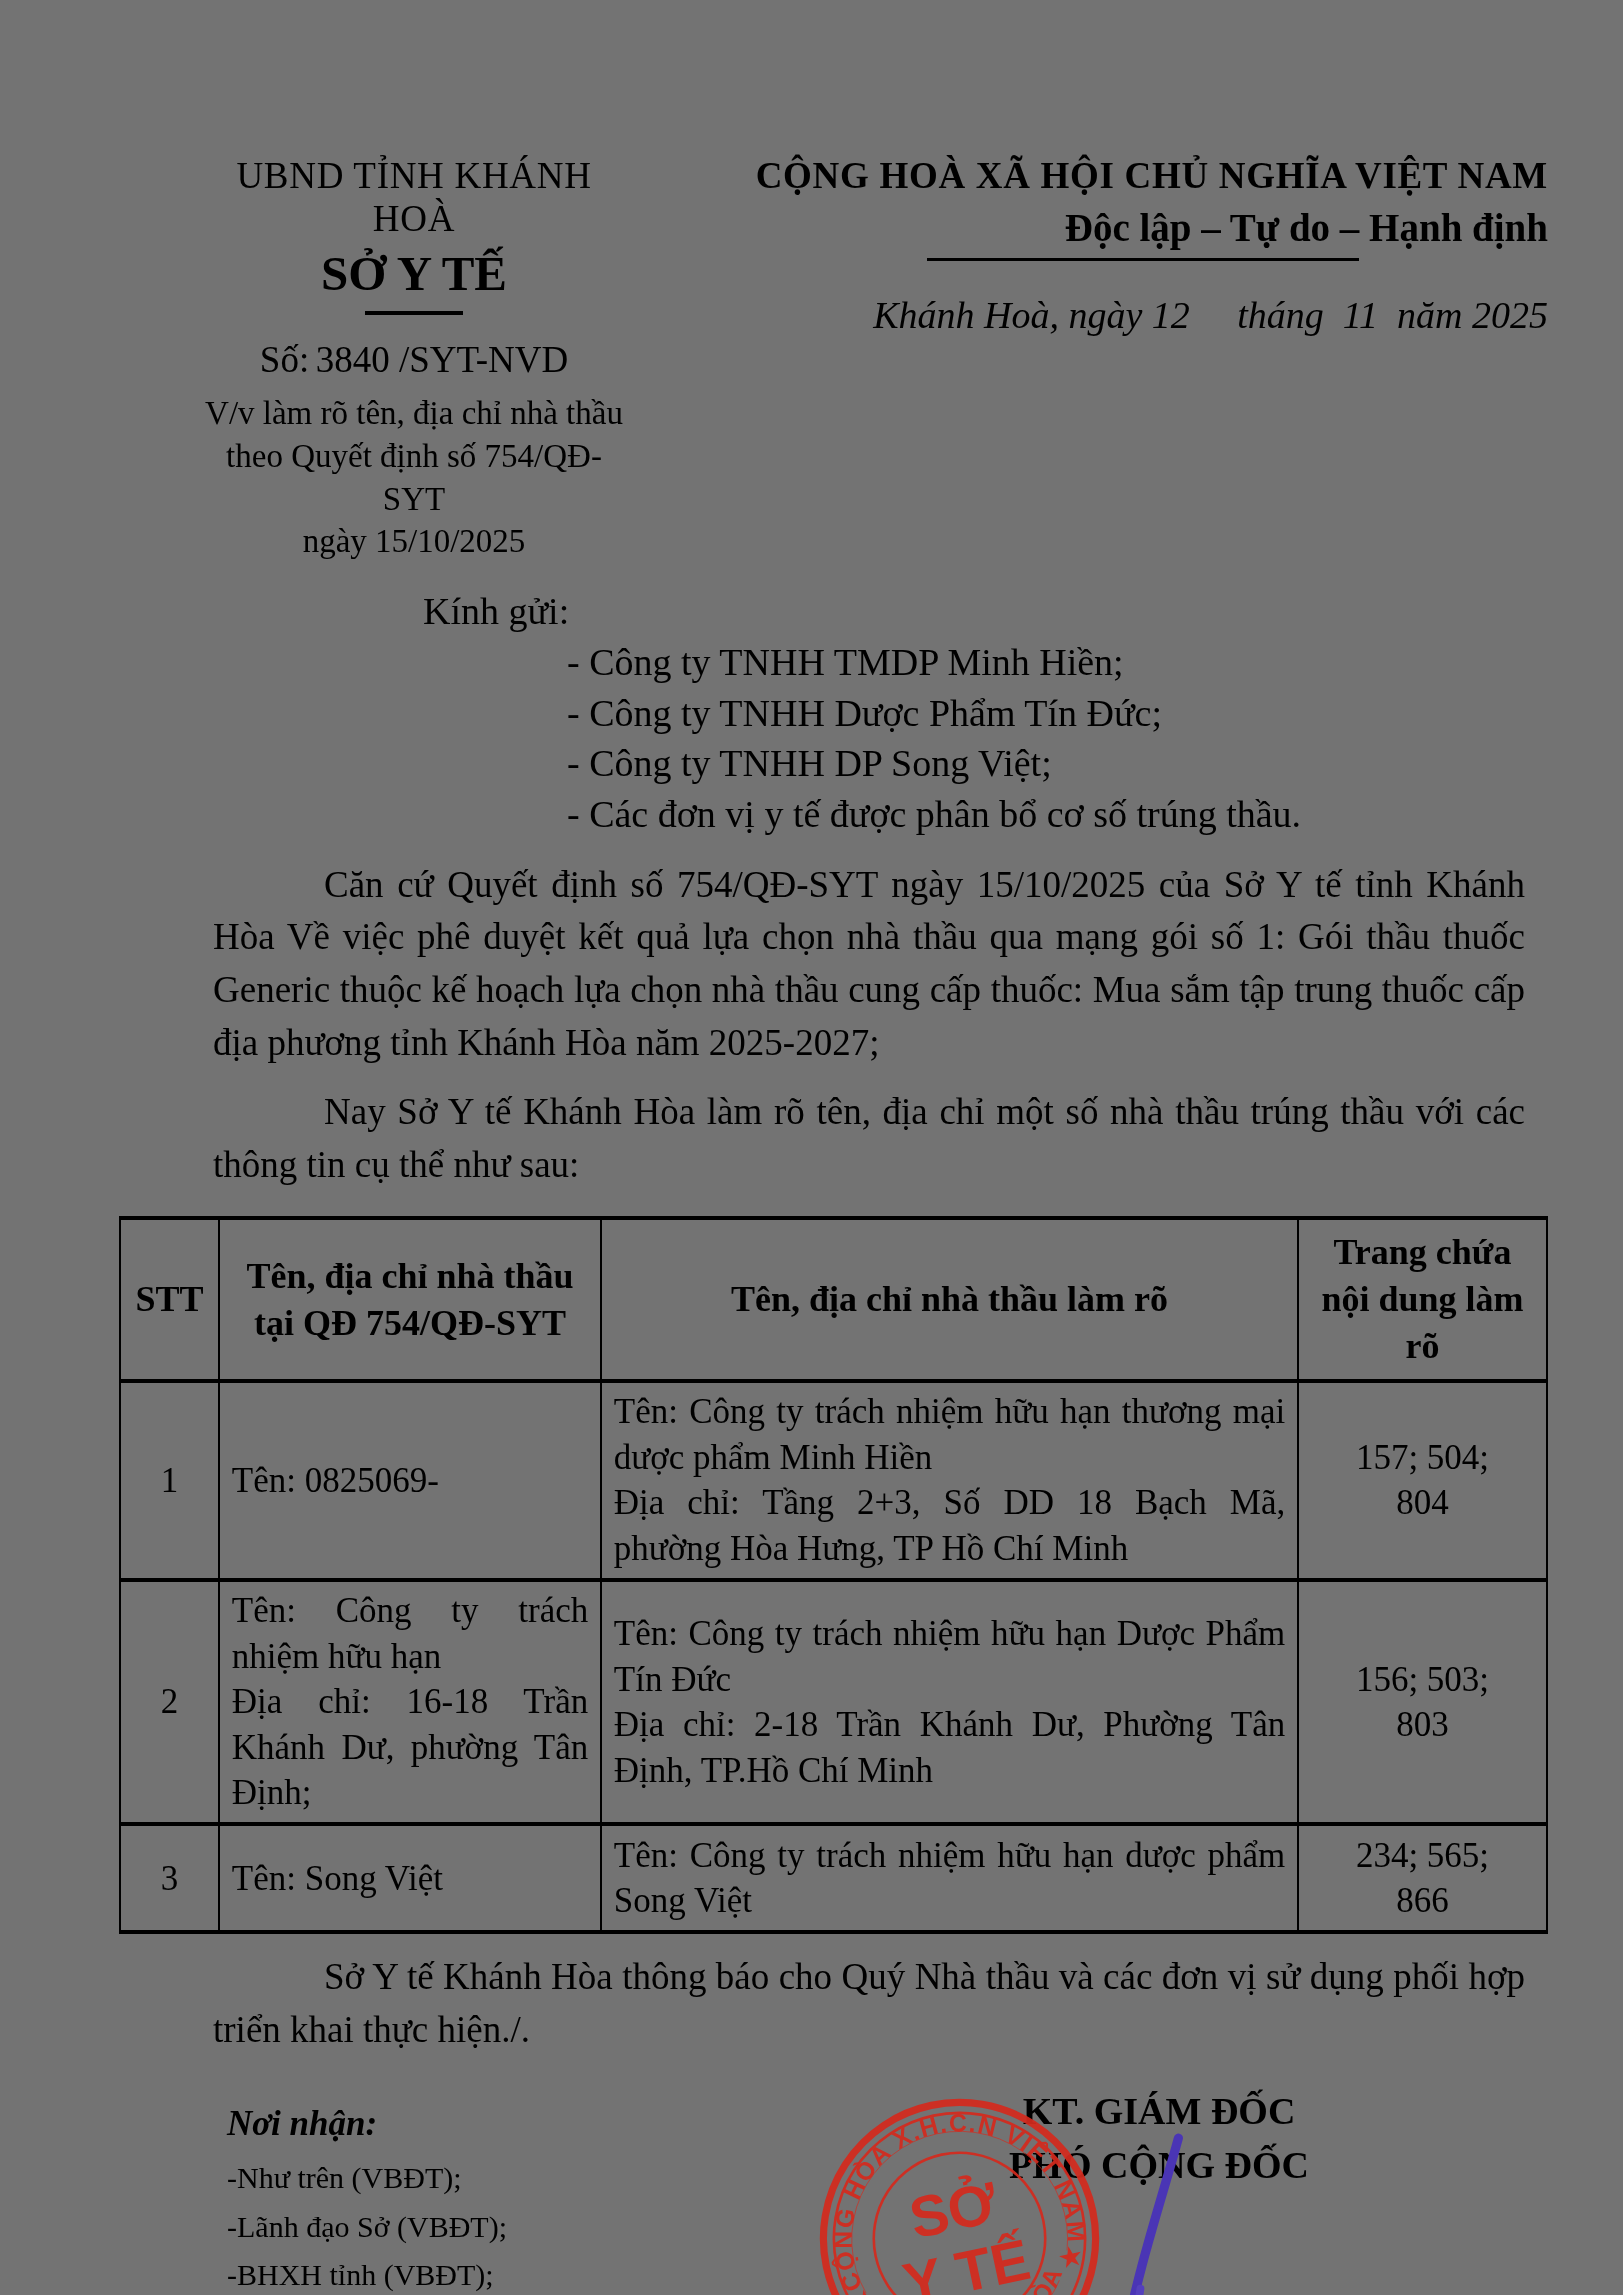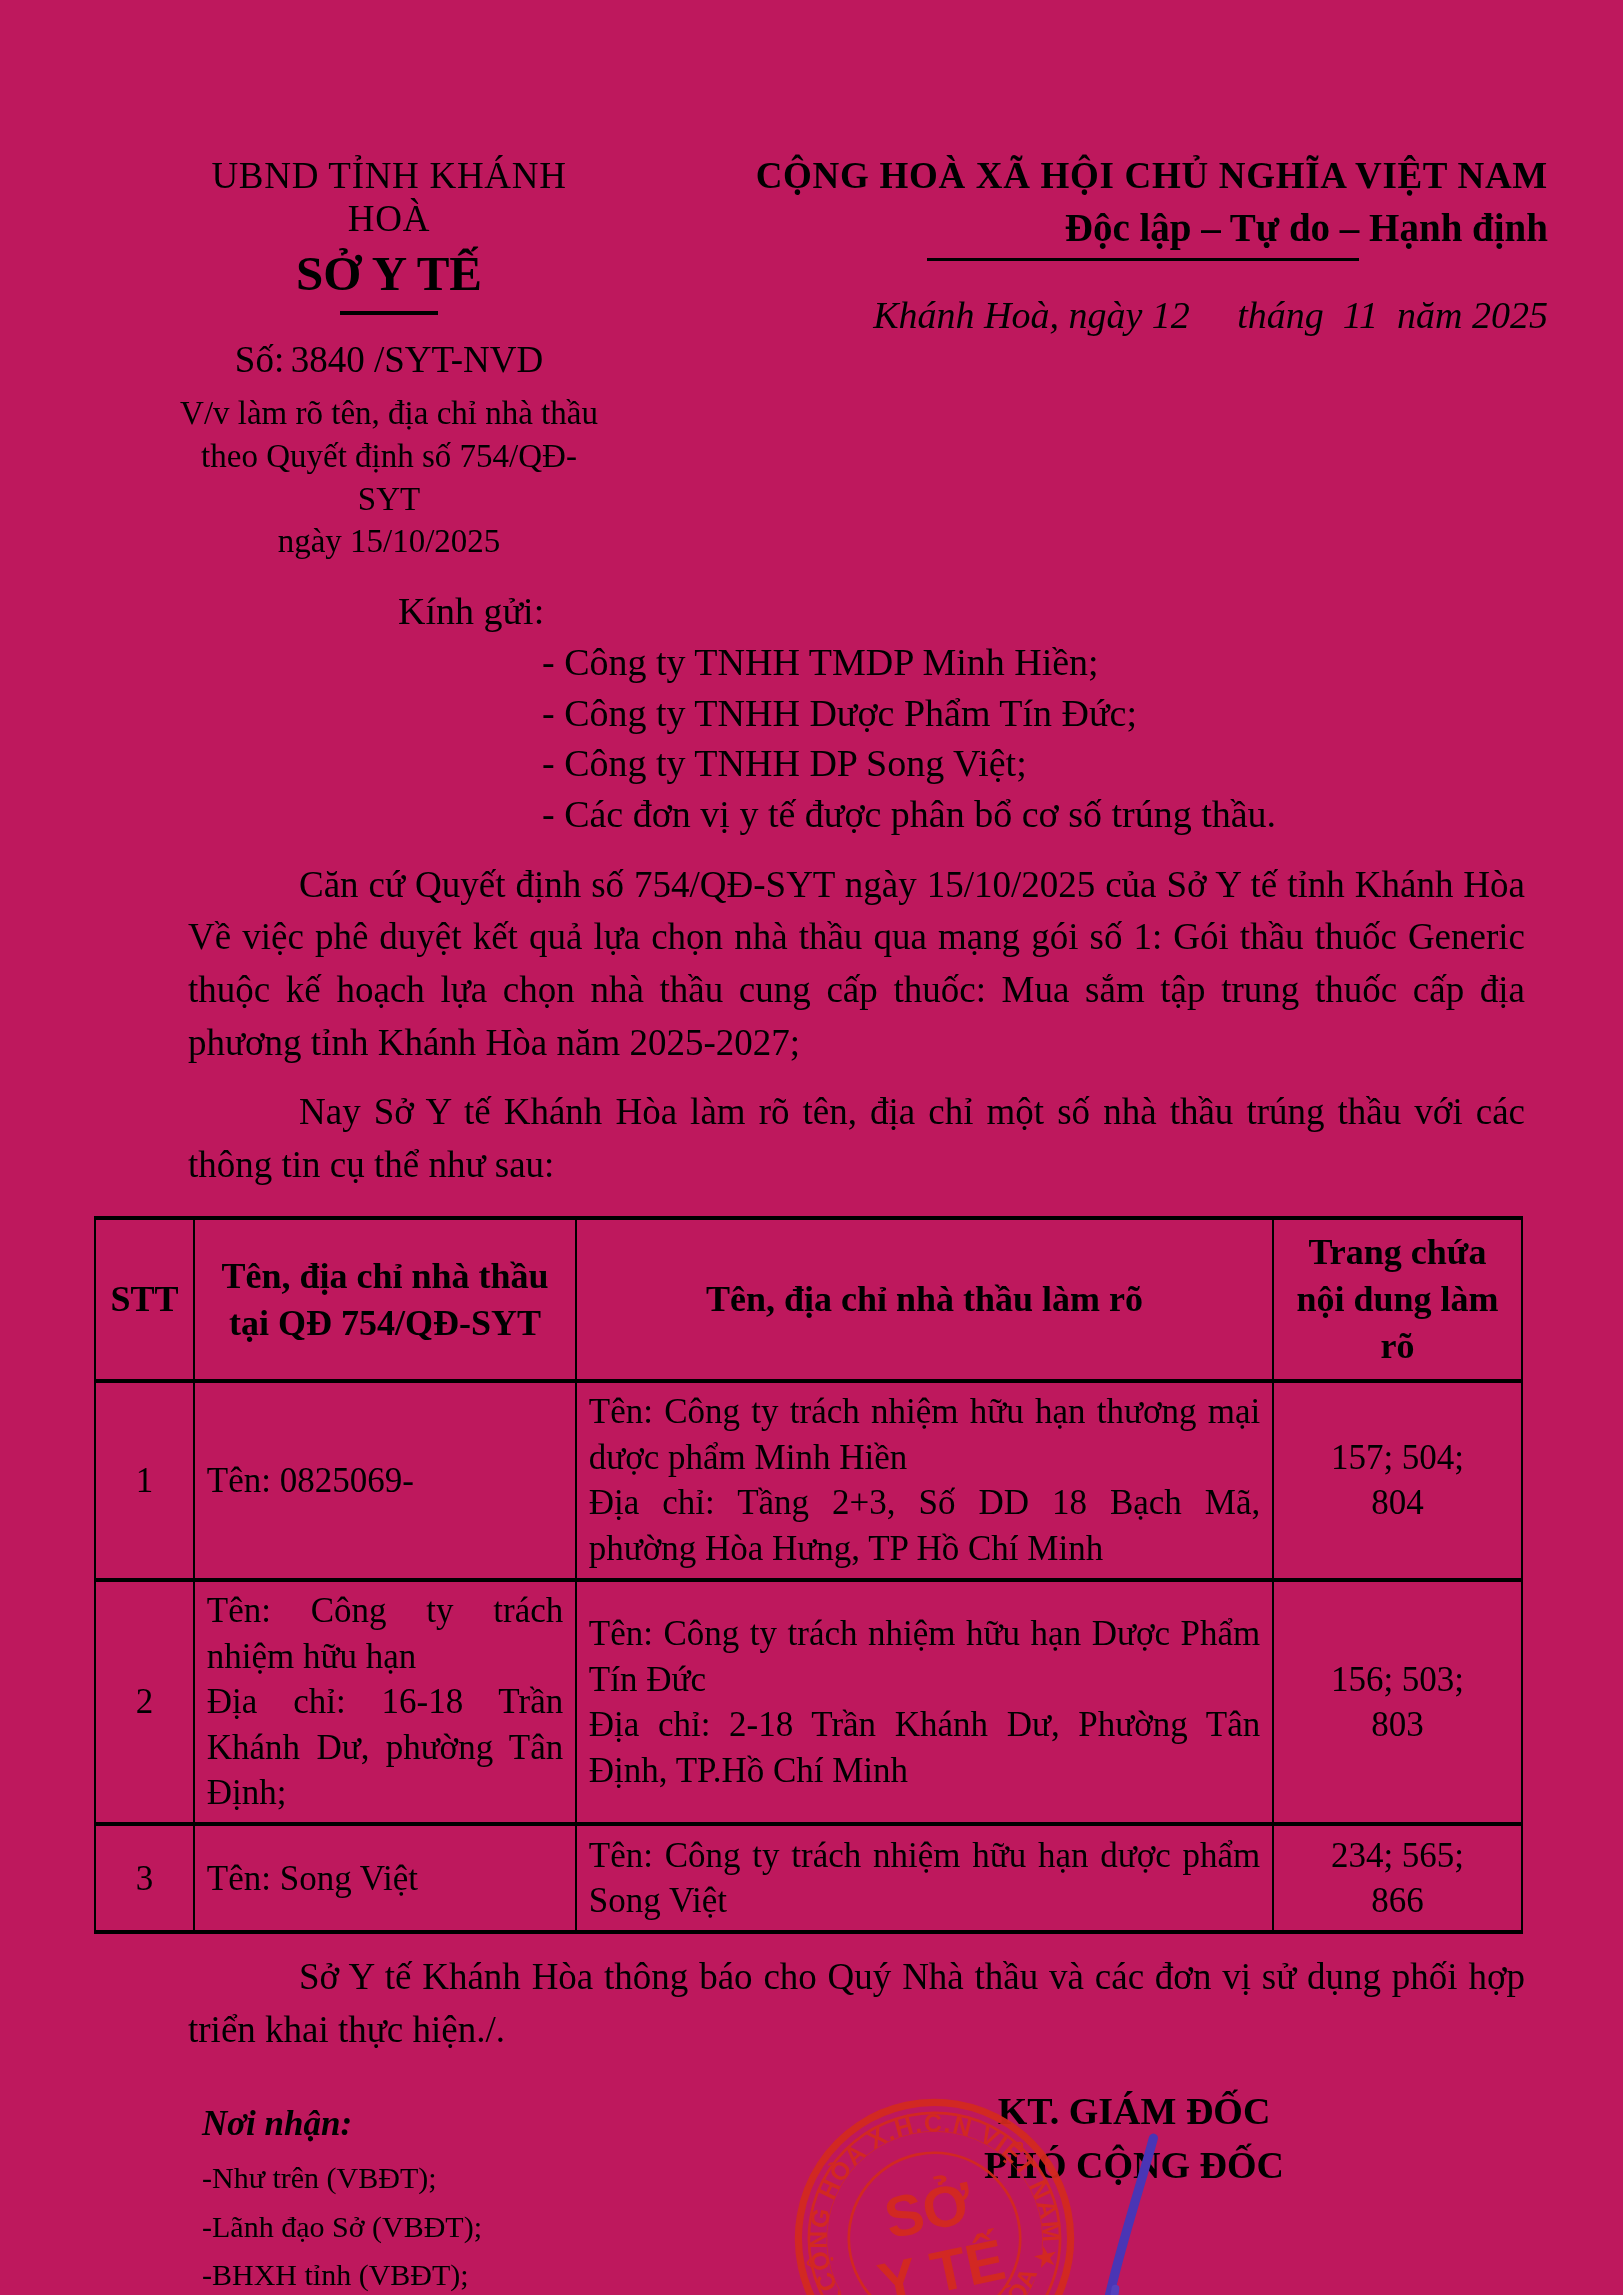--- a/index.html
+++ b/index.html
@@ -1,25 +1,25 @@
 <!DOCTYPE html>
 <html lang="vi" style="font-size:10.5px"><head>
 <meta charset="utf-8">
 <style>
   html,body{margin:0;padding:0;background:#888;}
   .page{
     position:relative;
     width:1623px;height:2295px;
     margin:0 auto;
-    background:#be185d;
+    background:#737373;
     color:#000;
     font-family:"Liberation Serif","DejaVu Serif",serif;
     font-size:37px;
     box-sizing:border-box;
-    padding:154px 75px 0 94px;
+    padding:154px 75px 0 119px;
     overflow:hidden;
   }
   
   .header-row{display:flex;align-items:flex-start;}
   .hdr-left{width:432px;margin-left:79px;text-align:center;flex:none;}
   .org-parent{font-size:37px;letter-spacing:0.7px;}
   .org-name{font-size:49px;font-weight:bold;margin-top:5.2px;}
   .rule-small{width:98px;height:3.3px;background:#000;margin:9.2px auto 0 auto;}
   .so-line{margin-top:23.6px;font-size:37px;}
   .so-line .doc-num{padding:0 9.2px 0 6.5px;}

